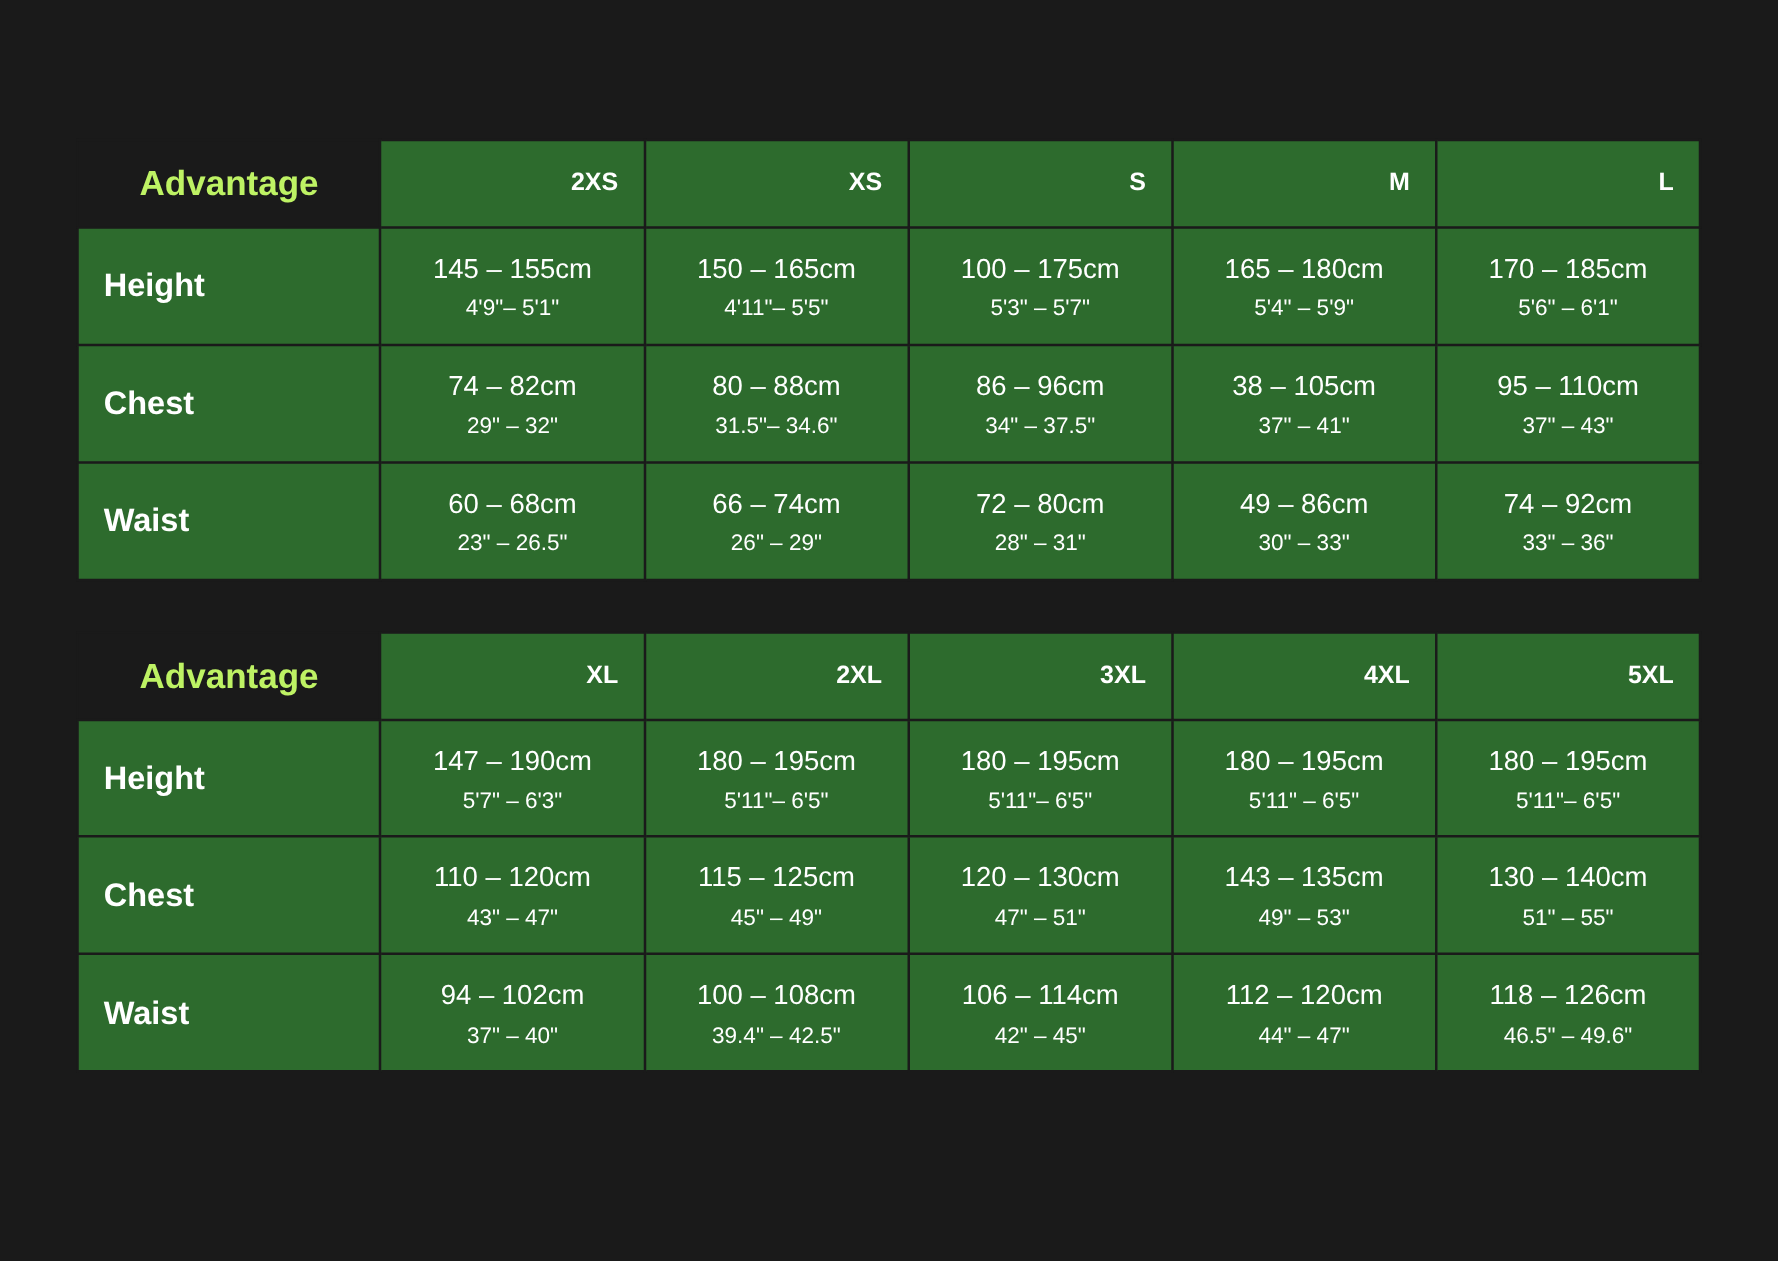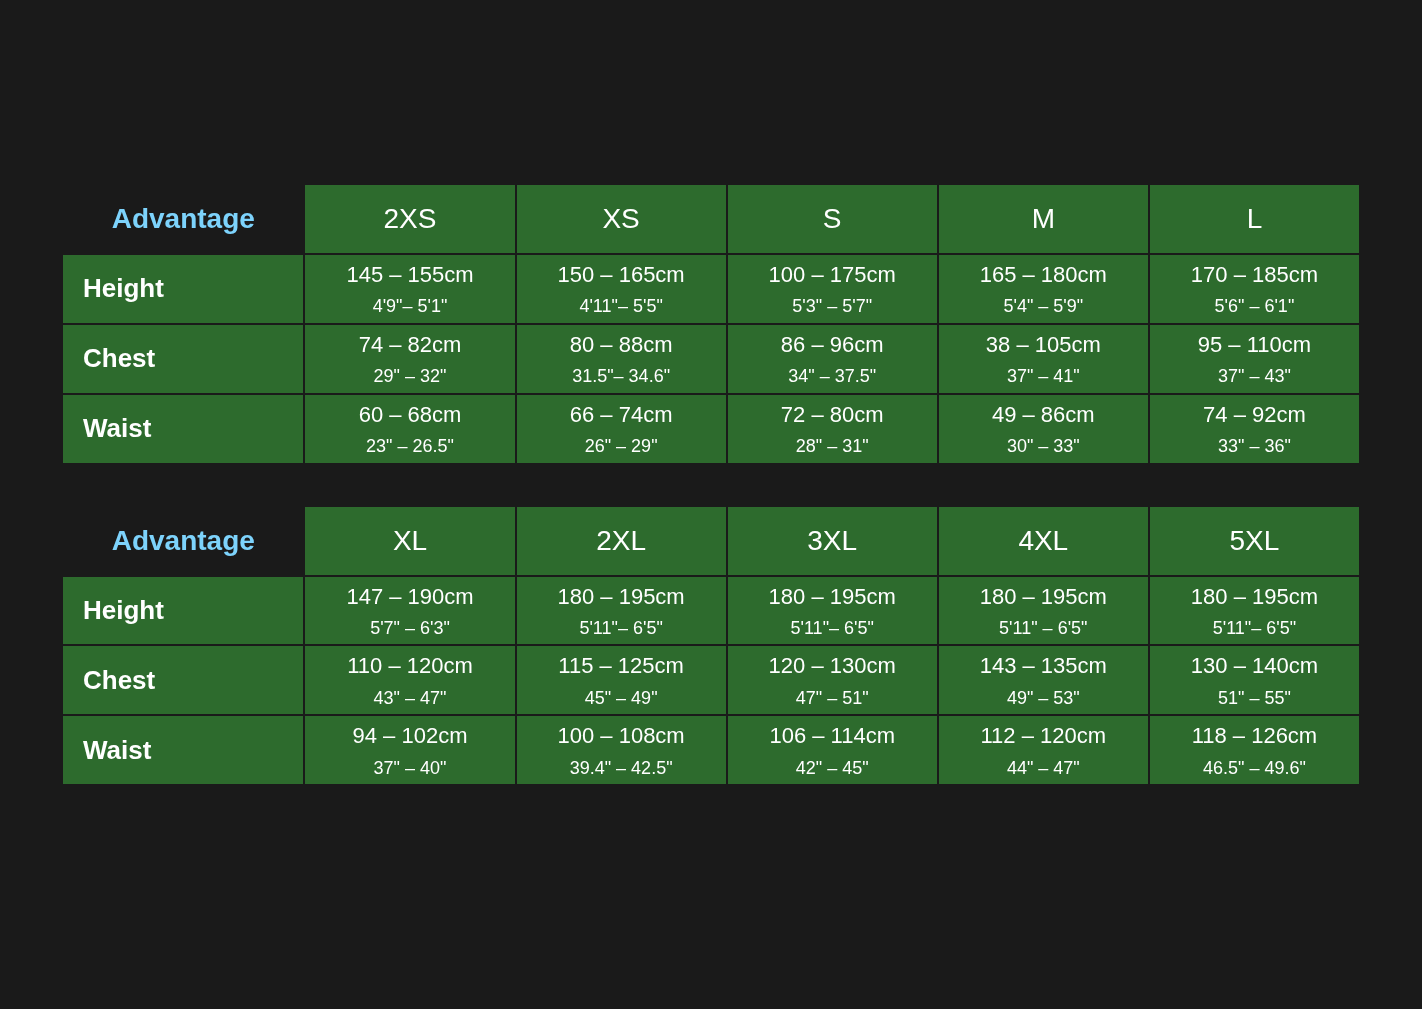--- a/index.html
+++ b/index.html
@@ -14,49 +14,49 @@
       font-family: Arial, sans-serif;
     }
     .size-table {
       width: 1300px;
       border-collapse: collapse;
       margin-bottom: 40px;
     }
     .size-table th {
       background-color: #2d6b2d;
       color: #fff;
-      font-size: 28px;
-      font-weight: normal;
+      font-size: 20px;
+      font-weight: bold;
       padding: 18px 20px;
-      text-align: center;
+      text-align: right;
       border: 2px solid #1a1a1a;
     }
     .size-table th.label-col {
       background-color: #1a1a1a;
-      color: #7dd3fc;
+      color: #bef264;
       font-size: 28px;
       font-weight: bold;
       text-align: center;
     }
     .size-table td.row-label {
       background-color: #2d6b2d;
       color: #fff;
       font-size: 26px;
       font-weight: bold;
       text-align: left;
       padding: 18px 20px;
       border: 2px solid #1a1a1a;
       white-space: nowrap;
     }
     .size-table td.data-cell {
       background-color: #2d6b2d;
       color: #fff;
       font-size: 20px;
       text-align: center;
-      padding: 2px 16px;
+      padding: 14px 16px;
       border: 2px solid #1a1a1a;
       line-height: 1.6;
     }
     .size-table td.data-cell .cm-line {
       font-size: 22px;
       display: block;
     }
     .size-table td.data-cell .inch-line {
       font-size: 18px;
       display: block;

